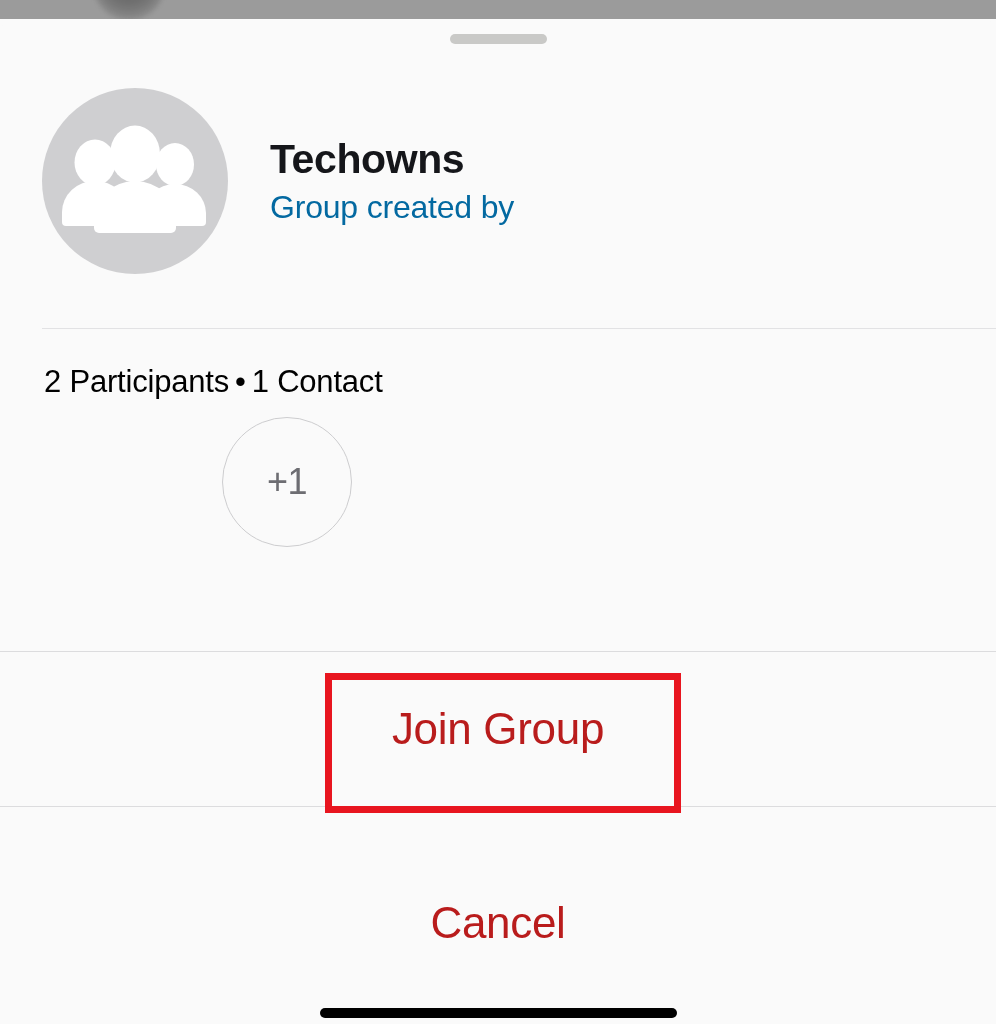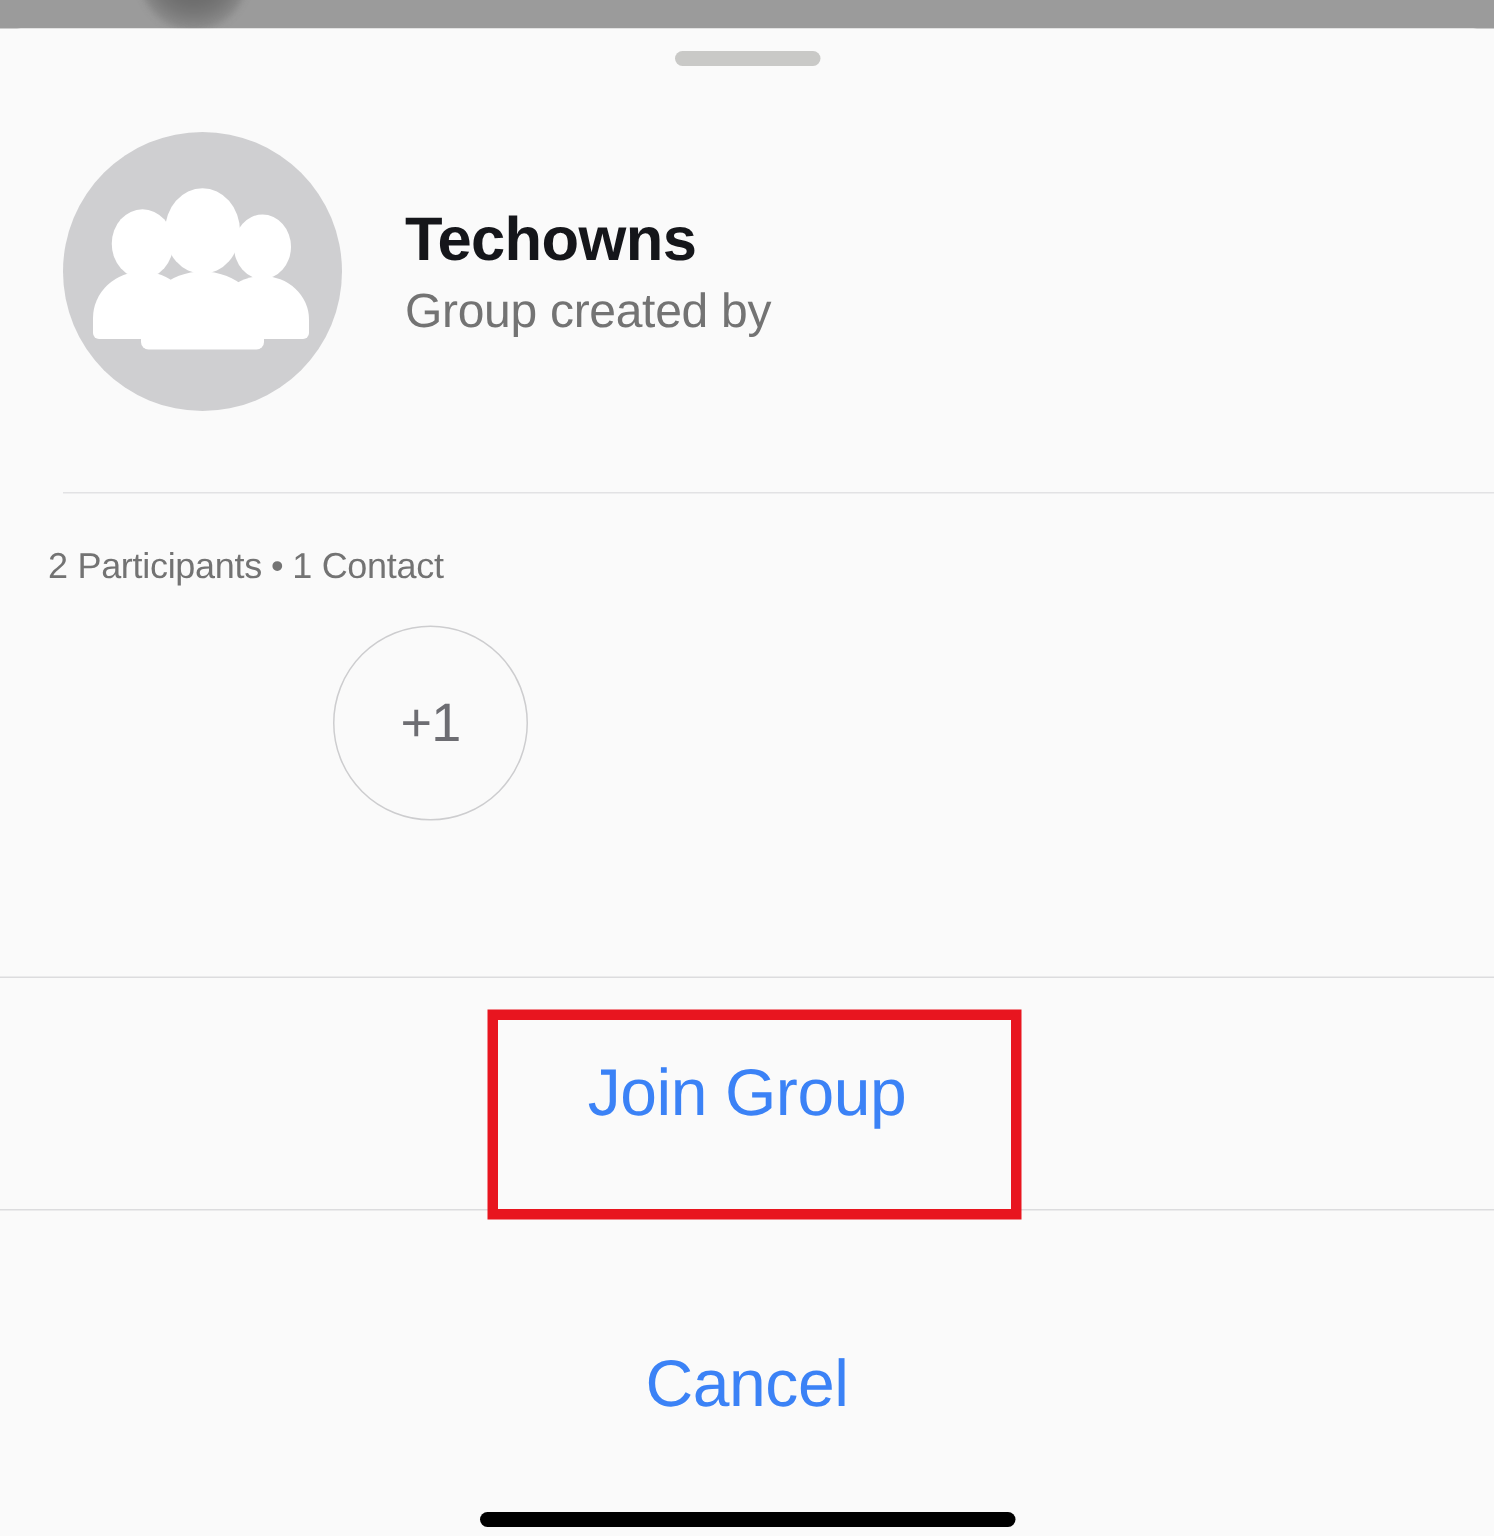--- a/index.html
+++ b/index.html
@@ -80,21 +80,21 @@
     font-size:41px;
     font-weight:bold;
     color:#15161a;
     letter-spacing:-0.4px;
     line-height:1.12;
   }
   .group-subtitle {
     margin-top:7px;
     font-size:32px;
     font-weight:400;
-    color:#737373;
+    color:#0369a1;
     letter-spacing:-0.2px;
     line-height:1.12;
   }
 
   
   .divider-inset {
     position:absolute;
     left:42px; top:309px;
     width:954px; height:1px;
     background:#e2e2e4;
@@ -108,23 +108,23 @@
   .divider-full-2 {
     position:absolute;
     left:0; top:787px;
     width:996px; height:1px;
     background:#dcdcde;
   }
 
   
   .participants-line {
     position:absolute;
-    left:32px; top:345px;
-    font-size:24px;
-    color:#737373;
+    left:44px; top:345px;
+    font-size:31px;
+    color:#000000;
     letter-spacing:-0.2px;
     white-space:nowrap;
   }
   .bullet-sep { padding:0 6px; }
 
   .participant-chips {
     position:absolute;
     left:222px; top:398px;
   }
   .chip-more {
@@ -142,21 +142,21 @@
 
   
   .action-row {
     position:absolute;
     left:0;
     width:996px;
     display:flex;
     align-items:center;
     justify-content:center;
     font-size:44px;
-    color:#3b82f6;
+    color:#b91c1c;
     letter-spacing:-0.3px;
     background:transparent;
   }
   #join-row  { top:633px; height:154px; }
   #cancel-row{ top:828px; height:152px; }
 
   
   .highlight-box {
     position:absolute;
     left:325px; top:654px;

